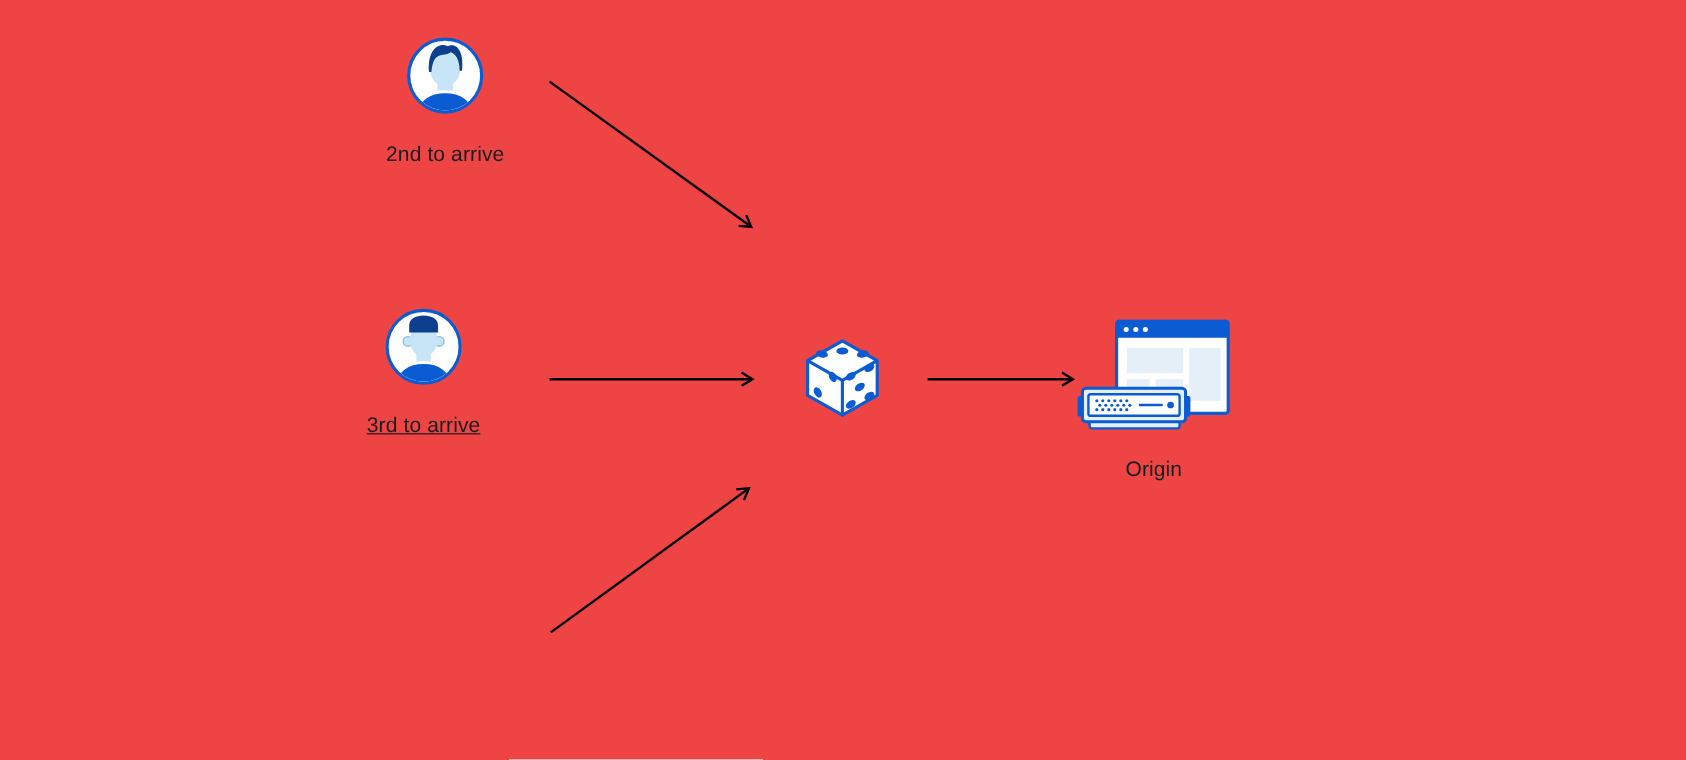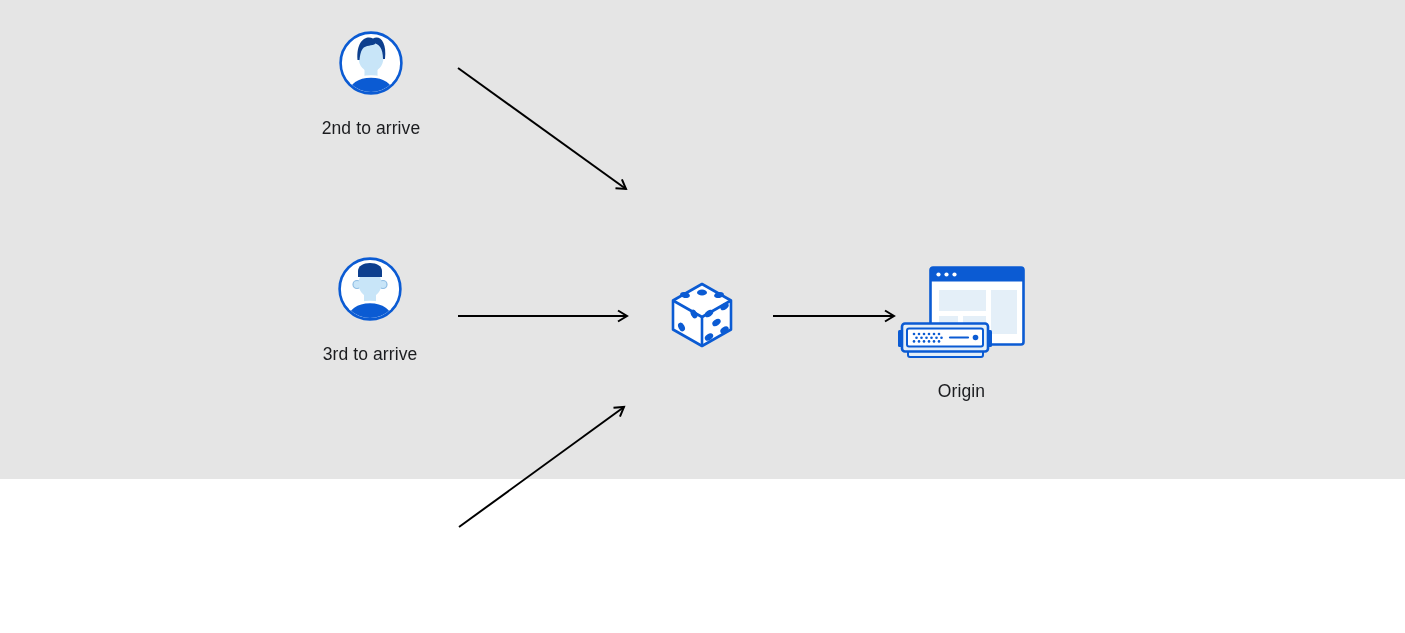--- a/index.html
+++ b/index.html
@@ -8,21 +8,21 @@
     --face:#c8e5f8;
     --hair:#0d3f8e;
     --text:#1b1c1f;
   }
   *{box-sizing:border-box;margin:0;padding:0;}
   html,body{background:#ffffff;}
   body{
     width:1405px;height:633px;position:relative;overflow:hidden;
     font-family:"Liberation Sans","DejaVu Sans",sans-serif;color:var(--text);
   }
-  .canvas{position:absolute;inset:0;width:1405px;height:479px;background:#e5e5e5;}
+  .canvas{position:absolute;inset:0;width:1405px;height:633px;background:#ef4444;}
   .arrows{position:absolute;left:0;top:0;pointer-events:none;}
   .node{
     position:absolute;display:flex;flex-direction:column;align-items:center;
   }
   .node .label{
     font-size:17.5px;line-height:20px;color:var(--text);white-space:nowrap;
     letter-spacing:.1px;
   }
   .client-node{width:140px;}
   .client-node .label{margin-top:23px;}
@@ -69,21 +69,21 @@
         <path d="M8,64 C9,51.5 19,45.5 32,45.5 C45,45.5 55,51.5 56,64 Z" fill="#0b5bd3" stroke="#ffffff" stroke-width="2.5"></path>
         <ellipse cx="32" cy="26.5" rx="12.5" ry="14.5" fill="#c8e5f8"></ellipse>
         <path d="M18.5,29 C17,10 27,4 34,7.5 C41,4 48,11 46,28
                  L44,28 C44,17 40,14 36.5,12.5 C33.5,15.5 26.5,13.5 23.5,18
                  C21.5,21 21,24.5 20.5,29 Z" fill="#0d3f8e"></path>
       </g>
     </svg>
     <div class="label">2nd to arrive</div>
   </div>
 
-  <div class="node client-node" style="left:300px;top:257px;">
+  <div class="node client-node" style="left:283px;top:257px;text-decoration:underline;">
     <svg width="64" height="64" viewBox="0 0 64 64">
       <defs>
           <clipPath id="cB">
             <circle cx="32" cy="32" r="29"></circle>
           </clipPath>
         </defs>
       <circle cx="32" cy="32" r="30.4" fill="#ffffff" stroke="#0b5bd3" stroke-width="2.6"></circle>
       <g clip-path="url(#cB)">
         <rect x="26" y="34" width="12" height="14" fill="#c8e5f8"></rect>
         <path d="M8,64 C9,51.5 19,45 32,45 C45,45 55,51.5 56,64 Z" fill="#0b5bd3" stroke="#ffffff" stroke-width="2.5"></path>

